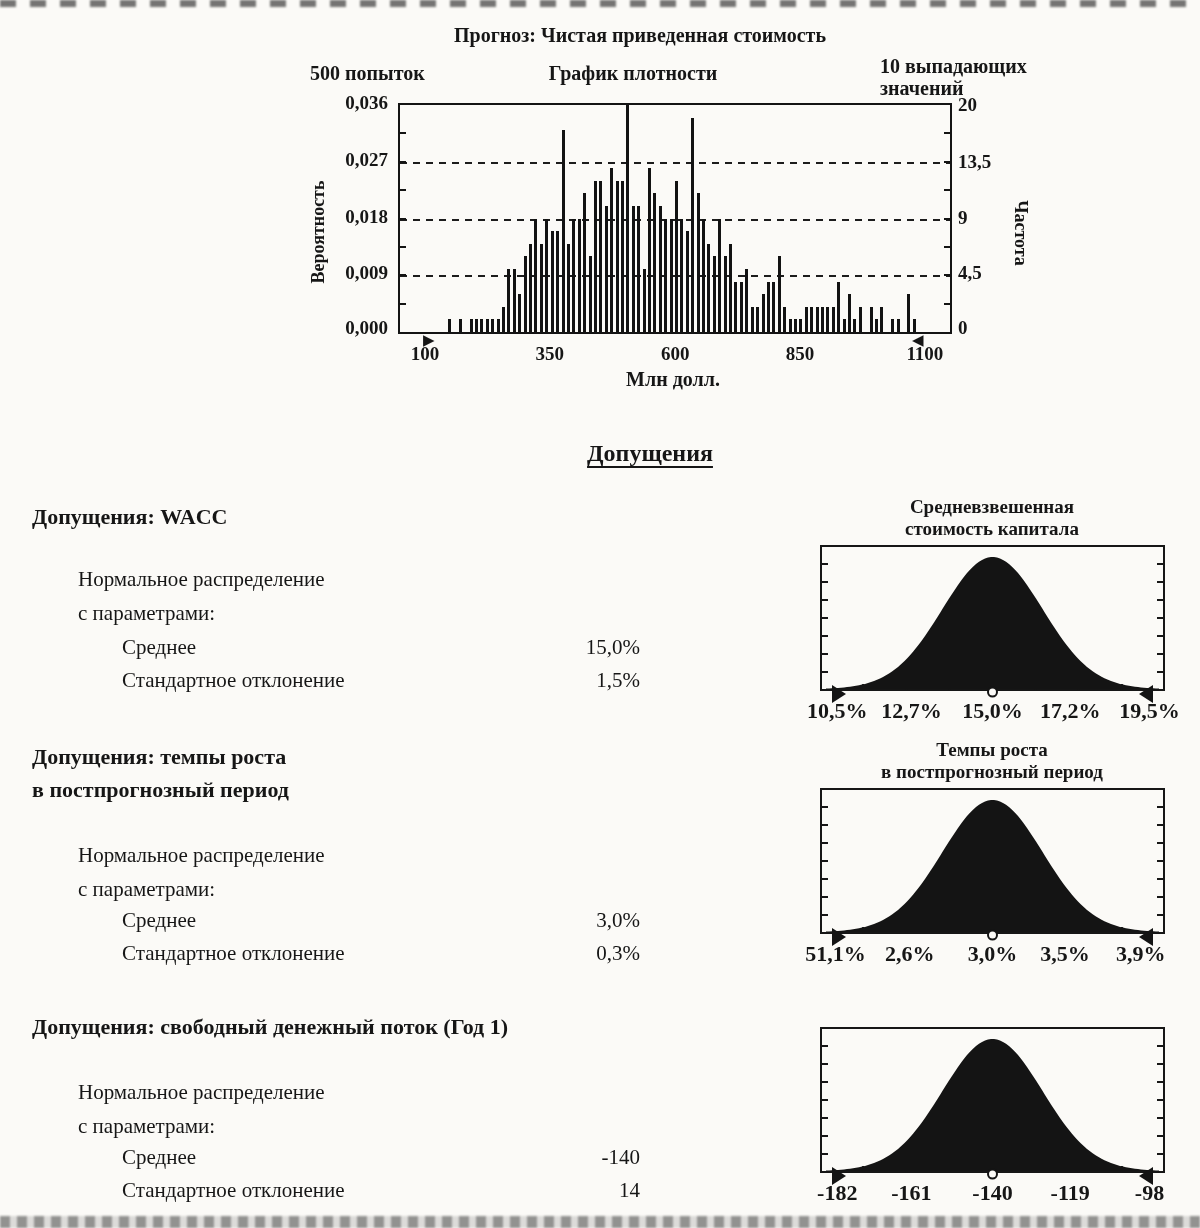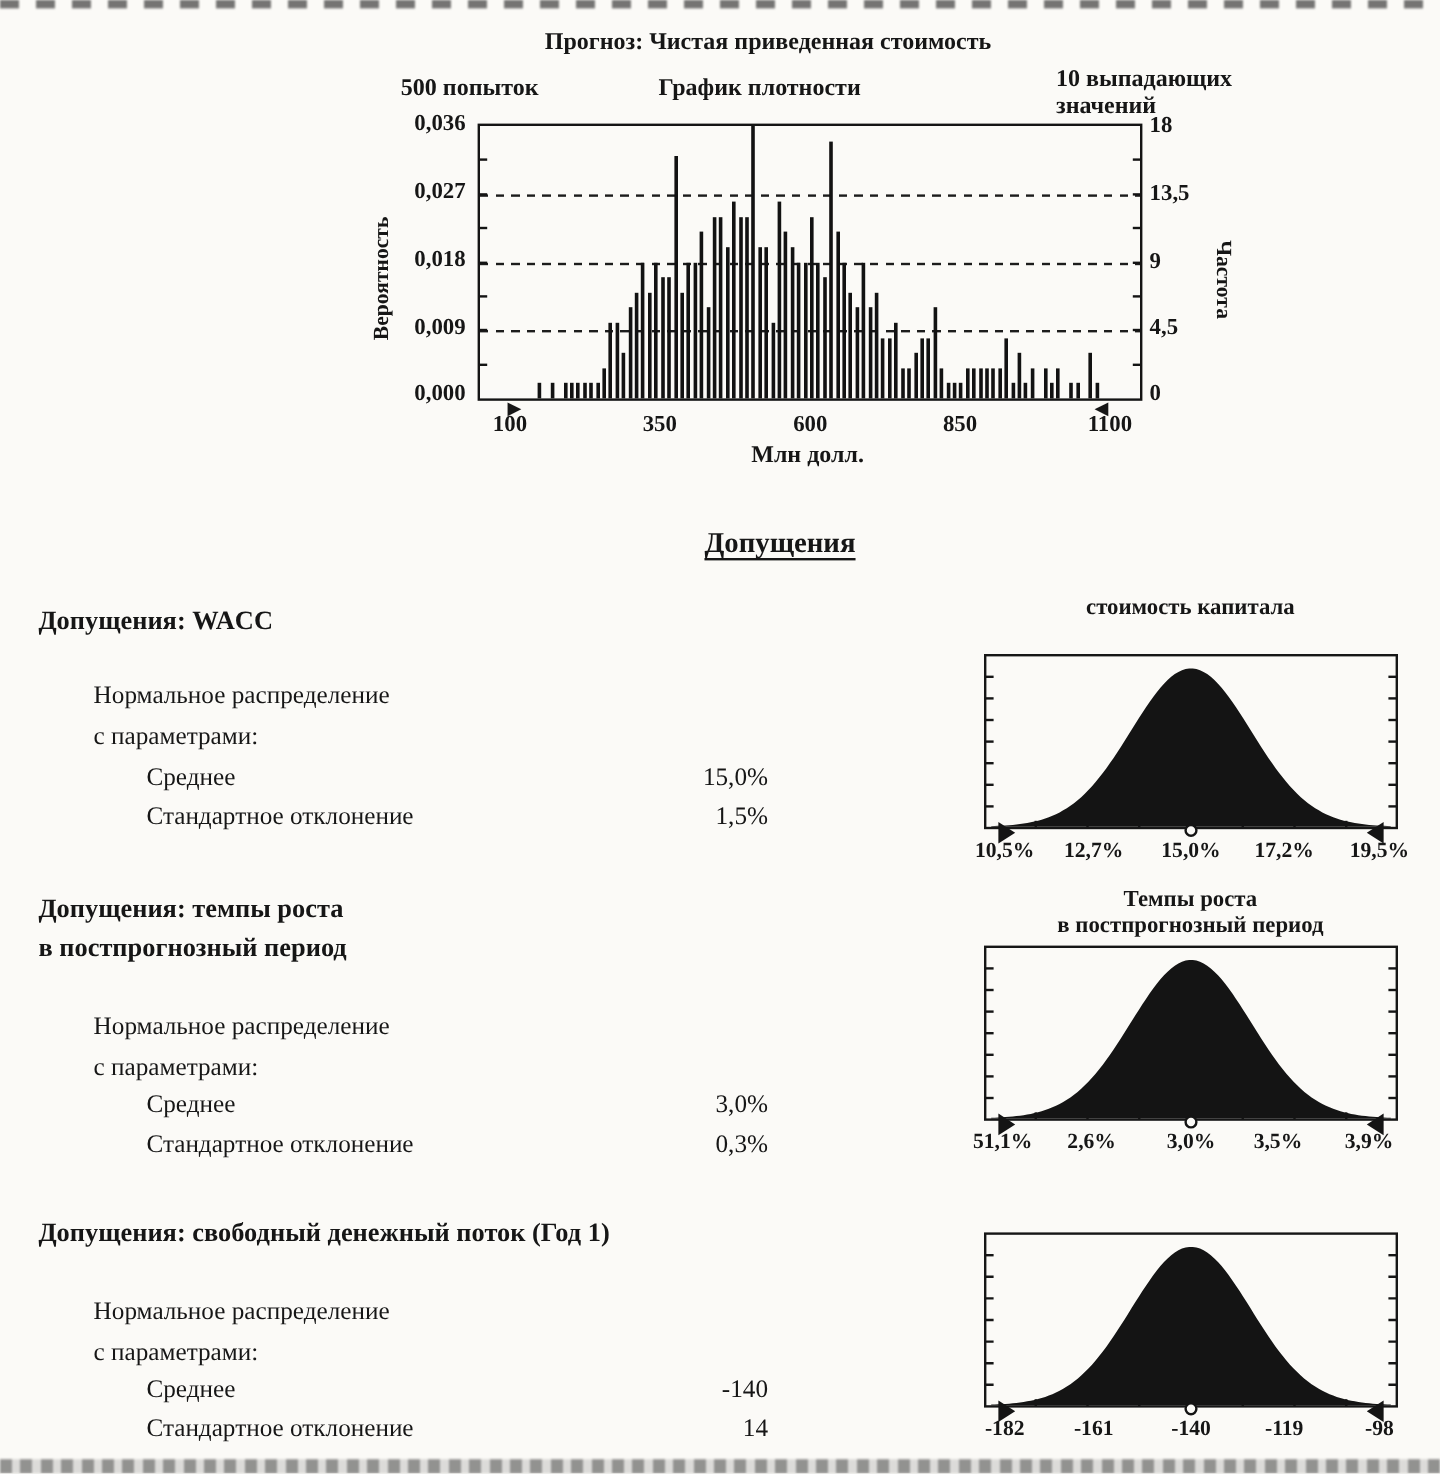--- a/index.html
+++ b/index.html
@@ -16,21 +16,21 @@
   
   .artifact-top{left:0;top:0;width:1200px;height:7px;
     background:repeating-linear-gradient(90deg,rgba(45,45,45,.65) 0 16px,rgba(45,45,45,0) 16px 30px);
     filter:blur(.8px);}
   .artifact-bottom{left:0;top:1216px;width:1200px;height:12px;
     background:repeating-linear-gradient(90deg,rgba(60,60,60,.55) 0 10px,rgba(130,130,130,.25) 10px 17px);
     filter:blur(1px);}
 
   
   .fc-title{left:340px;top:24px;width:600px;font-size:20px;}
-  .fc-trials{left:310px;top:62px;width:130px;font-size:20px;margin-left:24px;}
+  .fc-trials{left:310px;top:62px;width:130px;font-size:20px;}
   .fc-subtitle{left:433px;top:62px;width:400px;font-size:20px;}
   .fc-outliers{left:880px;top:55px;width:170px;font-size:20px;line-height:22px;}
   .hist-plot{left:398px;top:103px;width:550px;height:227px;border:2px solid #141414;}
   .gridline{position:absolute;left:0;width:100%;height:2px;
     background:repeating-linear-gradient(90deg,#1c1c1c 0 7px,transparent 7px 13px);}
   .hist-bar{position:absolute;bottom:0;width:3px;background:#121212;}
   .side-tick{position:absolute;height:2px;width:6px;background:#141414;}
   .yl-ticks span{position:absolute;right:0;font-size:19px;font-weight:700;}
   .yl-ticks{left:320px;top:0;width:68px;height:340px;}
   .yr-ticks span{position:absolute;left:0;font-size:19px;font-weight:700;}
@@ -49,21 +49,21 @@
     text-decoration:underline;text-underline-offset:5px;text-decoration-thickness:2px;}
   .blk-head{font-size:22px;font-weight:700;line-height:33px;white-space:nowrap;}
   .blk-line{font-size:21px;white-space:nowrap;text-align:center;}
   .row-label{font-size:21px;white-space:nowrap;}
   .row-value{font-size:21px;}
 
   
   .bell-title{width:400px;font-size:19px;line-height:22px;font-weight:700;}
   svg.bell{position:absolute;width:345px;height:162px;overflow:visible;}
   .bell-ticks{width:345px;height:22px;}
-  .bell-ticks span{position:absolute;transform:translateX(-50%);font-size:18px;font-weight:700;white-space:nowrap;}
+  .bell-ticks span{position:absolute;transform:translateX(-50%);font-size:22px;font-weight:700;white-space:nowrap;}
 </style>
 </head>
 <body>
 
 <div class="page">
 
   <div class="abs artifact-top"></div>
   <div class="abs artifact-bottom"></div>
 
   <div class="abs fc-title ctr b">Прогноз: Чистая приведенная стоимость</div>
@@ -177,21 +177,21 @@
     </div>
 
   <div class="abs yl-ticks">
     <span style="top:92px">0,036</span>
     <span style="top:149px">0,027</span>
     <span style="top:206px">0,018</span>
     <span style="top:262px">0,009</span>
     <span style="top:317px">0,000</span>
   </div>
   <div class="abs yr-ticks">
-    <span style="top:94px">18</span>
+    <span style="top:94px">20</span>
     <span style="top:151px">13,5</span>
     <span style="top:207px">9</span>
     <span style="top:262px">4,5</span>
     <span style="top:317px">0</span>
   </div>
 
   <div class="abs yl-label b">Вероятность</div>
   <div class="abs yr-label b">Частота</div>
 
   <span class="abs axis-marker" style="left:423px;top:333px">▶</span>
@@ -210,20 +210,21 @@
 
   <div class="abs blk-head" style="left:32px;top:500px">Допущения: WACC</div>
   <div class="abs blk-line" style="left:78px;top:567px">Нормальное распределение</div>
   <div class="abs blk-line" style="left:78px;top:601px">с параметрами:</div>
   <div class="abs row-label" style="left:122px;top:635px">Среднее</div>
   <div class="abs row-value rt" style="left:500px;top:635px;width:140px">15,0%</div>
   <div class="abs row-label" style="left:122px;top:668px">Стандартное отклонение</div>
   <div class="abs row-value rt" style="left:500px;top:668px;width:140px">1,5%</div>
 
   <div class="abs bell-title ctr" style="left:792px;top:496px">
+    <div>Средневзвешенная</div>
     <div>стоимость капитала</div>
   </div>
   <svg class="bell" style="left:820px;top:545px" viewBox="0 0 345 162">
       <rect x="1" y="1" width="343" height="144" fill="none" stroke="#161616" stroke-width="2"></rect>
       <line x1="1" y1="19" x2="8" y2="19" stroke="#161616" stroke-width="2"></line>
       <line x1="344" y1="19" x2="337" y2="19" stroke="#161616" stroke-width="2"></line>
       <line x1="43.125" y1="145" x2="43.125" y2="139" stroke="#161616" stroke-width="2"></line>
       <line x1="1" y1="37" x2="8" y2="37" stroke="#161616" stroke-width="2"></line>
       <line x1="344" y1="37" x2="337" y2="37" stroke="#161616" stroke-width="2"></line>
       <line x1="86.25" y1="145" x2="86.25" y2="139" stroke="#161616" stroke-width="2"></line>

